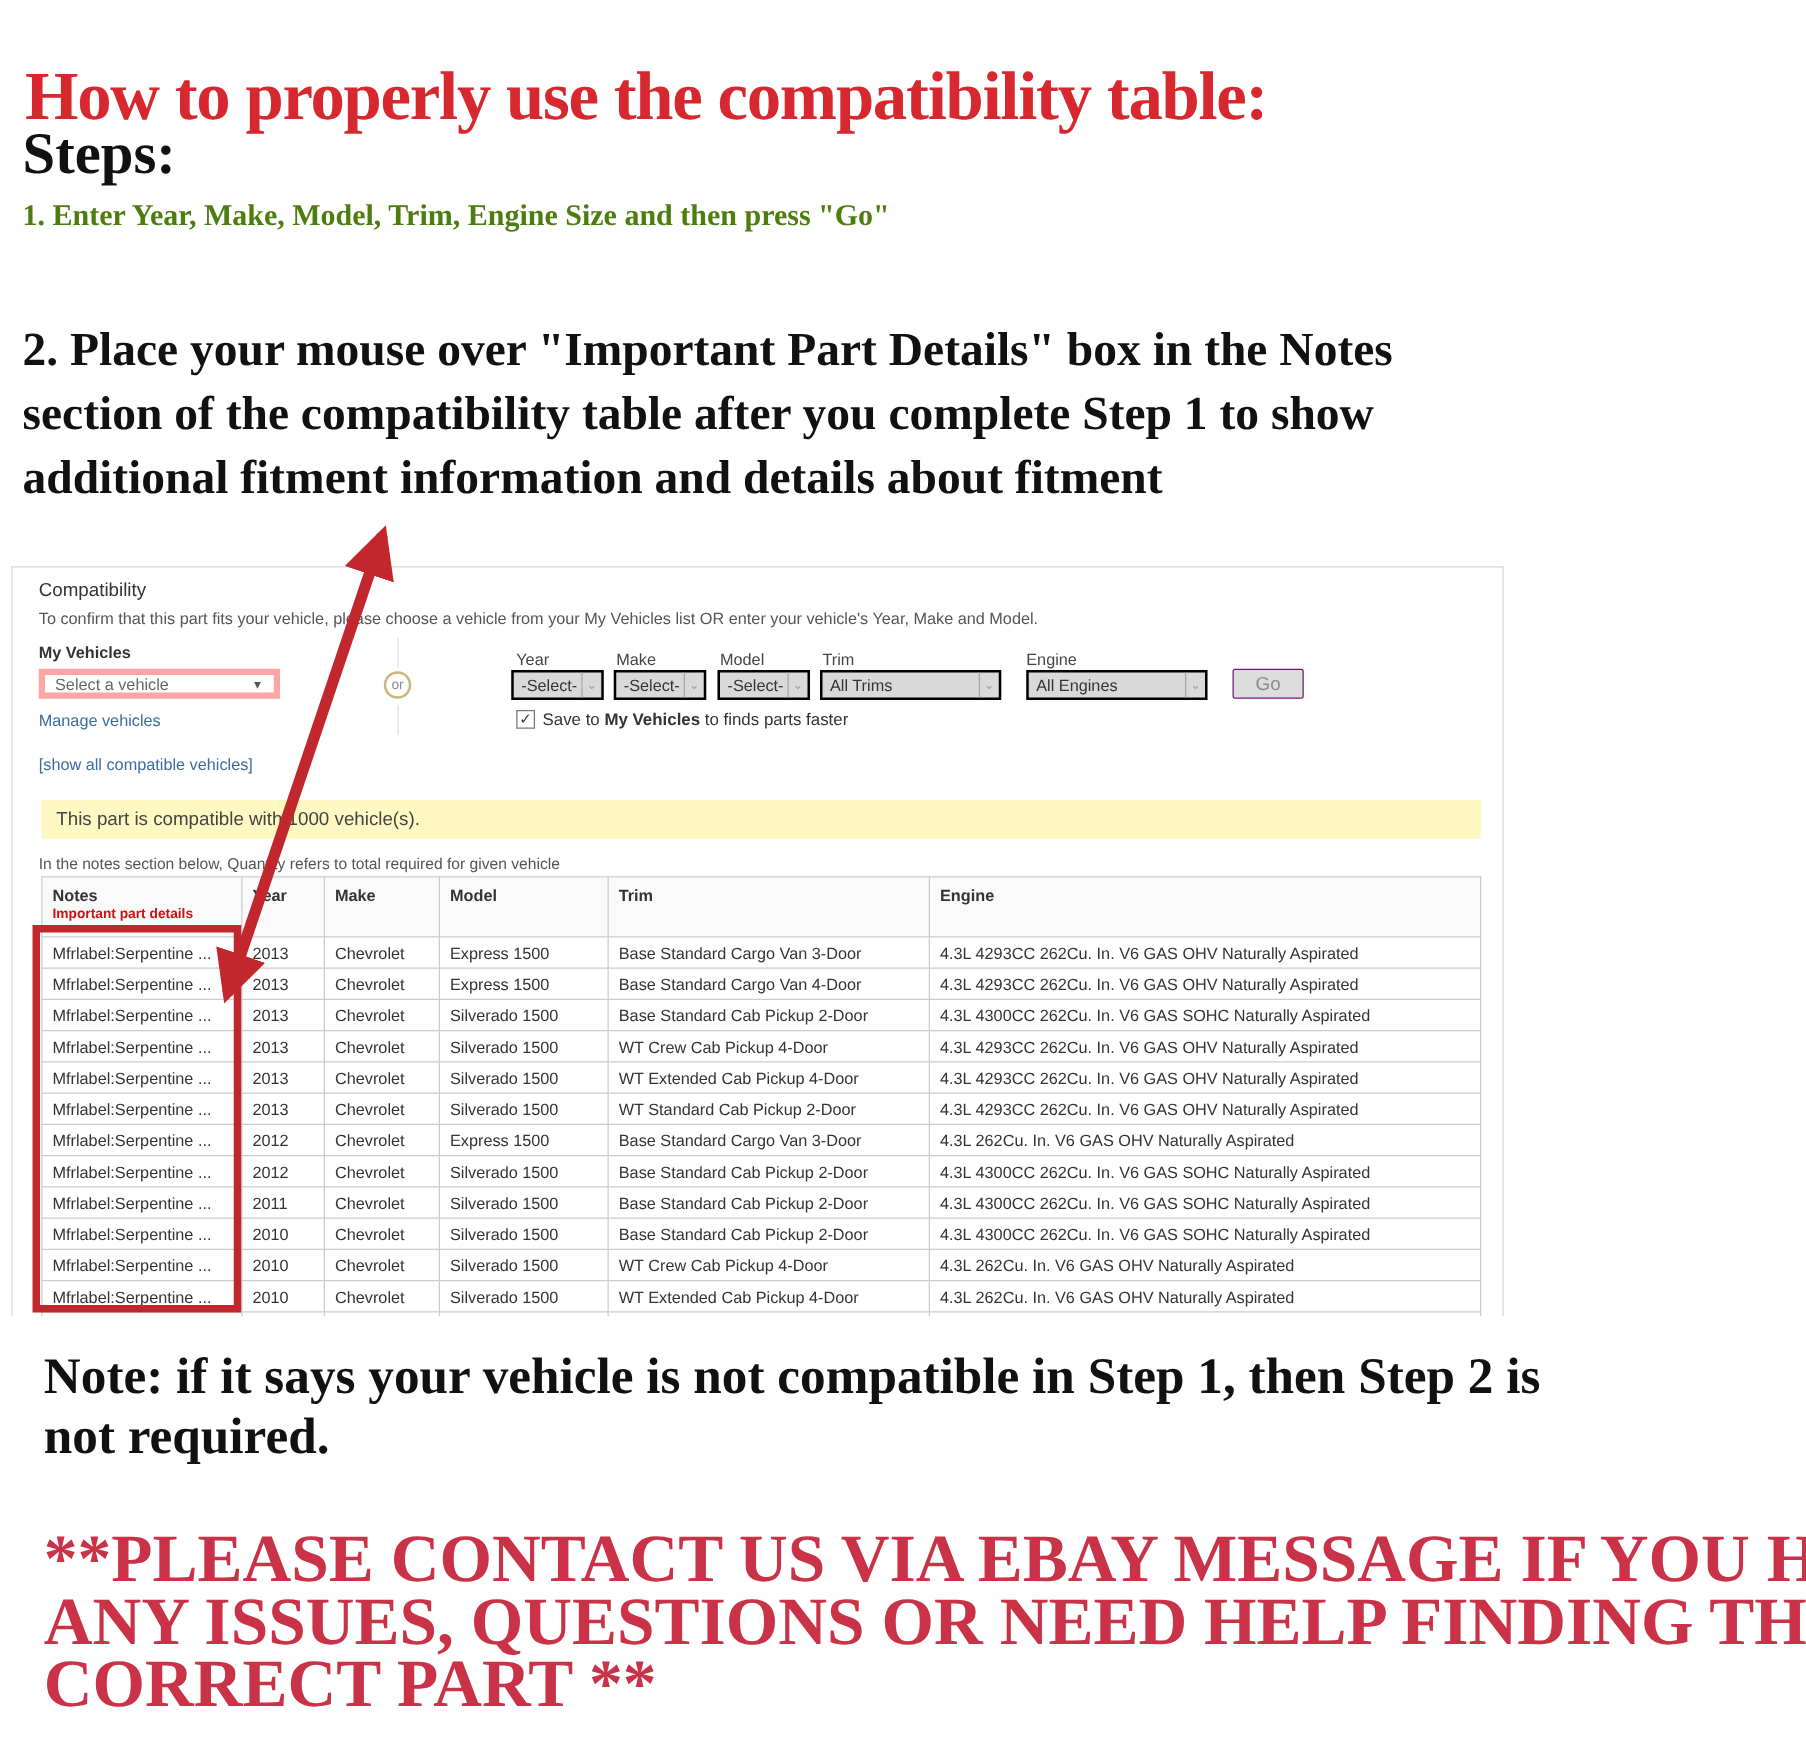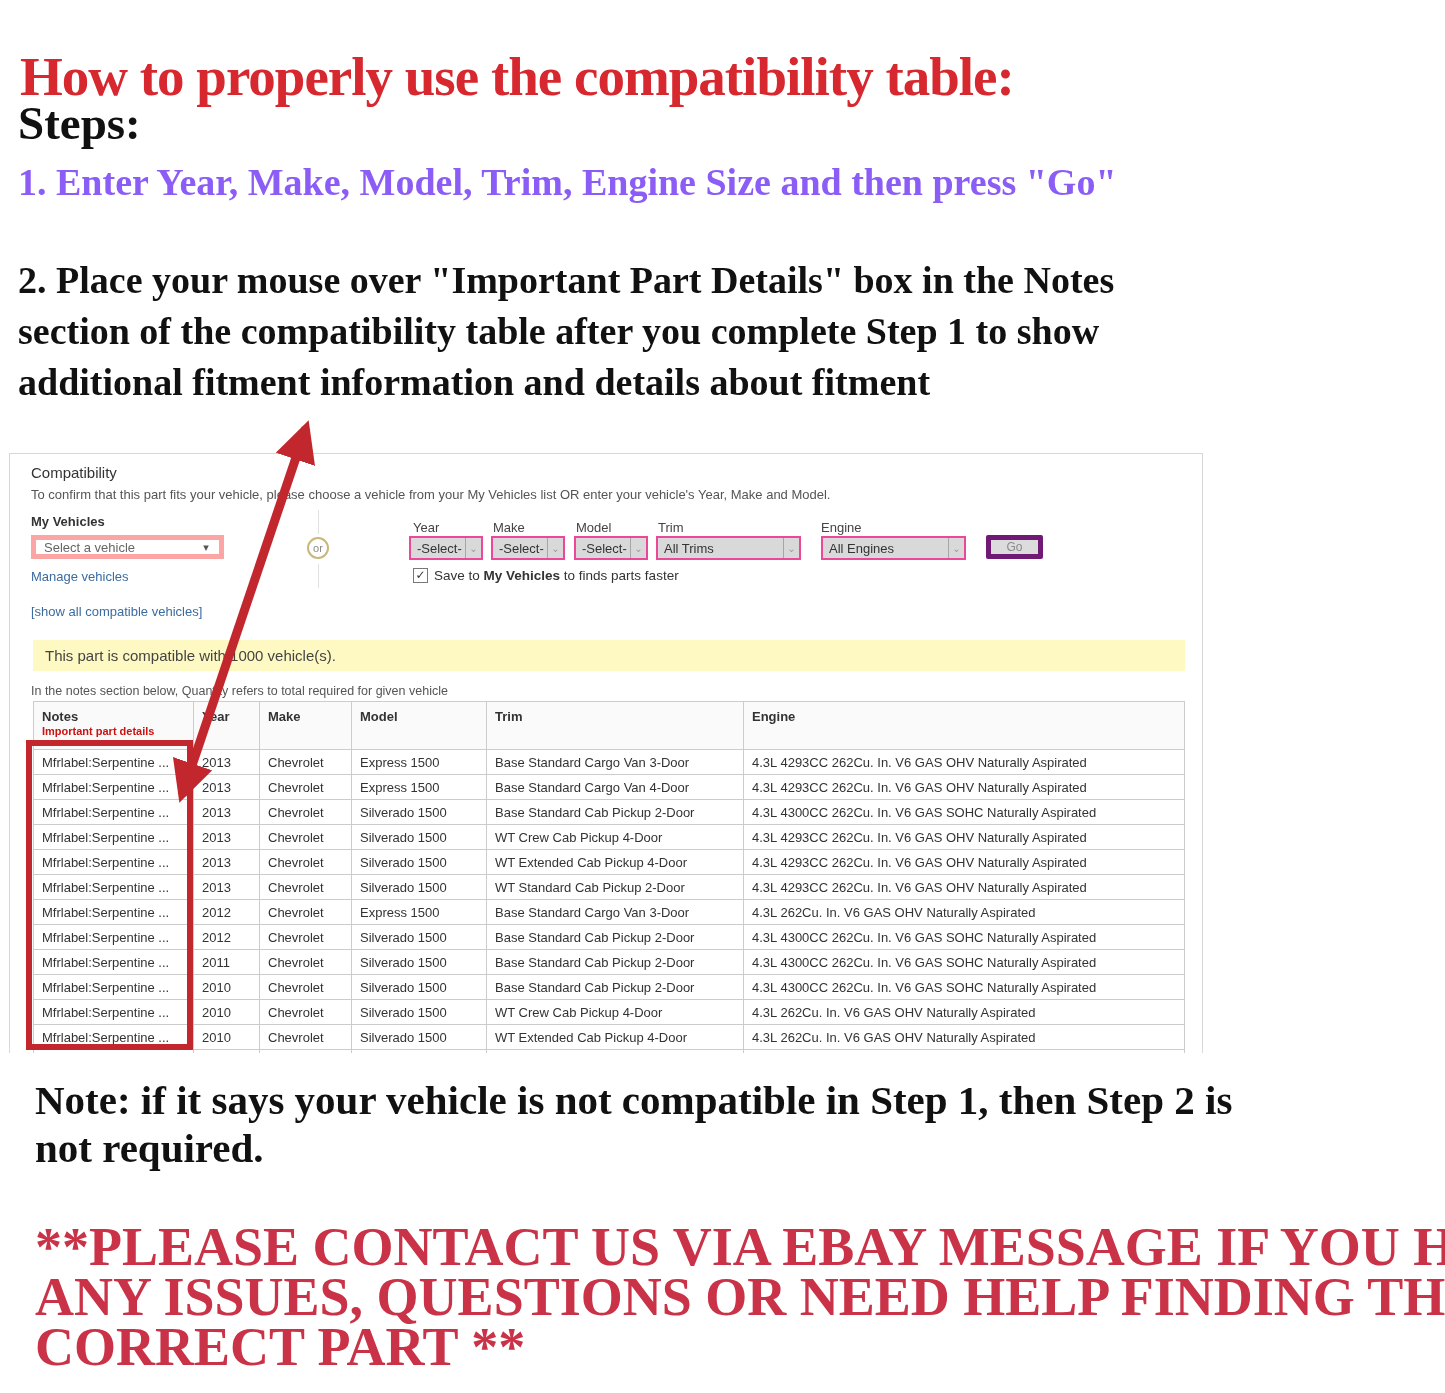--- a/index.html
+++ b/index.html
@@ -4,21 +4,21 @@
 <style>
   html,body { margin:0; padding:0; background:#fff; }
   .page {
     position:relative; width:1445px; height:1393px; background:#ffffff;
     font-family:"Liberation Sans","DejaVu Sans",sans-serif; overflow:hidden;padding-left:16px;
   }
   
   .serif { font-family:"Liberation Serif","DejaVu Serif",serif; font-weight:bold; }
   .page-title { position:absolute; left:20px; top:8px; font-size:55px; color:#d6282e; letter-spacing:-1px; white-space:nowrap; }
   .steps-heading { position:absolute; left:18px; top:96px; font-size:47px; color:#111; }
-  .step1 { position:absolute; left:18px; top:160px; font-size:38px; color:#8b5cf6; white-space:nowrap; }
+  .step1 { position:absolute; left:18px; top:160px; font-size:24px; color:#4d7c0f; white-space:nowrap; }
   .step2 { position:absolute; left:18px; top:255px; font-size:38px; color:#111; line-height:51px; white-space:nowrap; }
   .note-block { position:absolute; left:35px; top:1076px; font-size:41px; color:#111; line-height:48px; white-space:nowrap; }
   .contact-block { position:absolute; left:35px; top:1222px; font-size:54px; color:#c93247; line-height:50px; white-space:nowrap; }
 
   
   .widget {
     position:absolute; left:9px; top:453px; width:1194px; height:600px;
     border:1px solid #d8d8d8; border-bottom:none; background:#fff;
     overflow:hidden; font-size:13px; color:#333; box-sizing:border-box;
   }
@@ -38,30 +38,30 @@
   .seg1 { top:56px; height:24px; } .seg2 { top:110px; height:24px; }
   .or-circle {
     position:absolute; left:297px; top:83px; width:22px; height:22px; border-radius:50%;
     border:2px solid #c9b77c; background:#fff; box-sizing:border-box;
     font-size:11px; color:#8a8a8a; display:flex; align-items:center; justify-content:center;
   }
   .f-label { position:absolute; top:66px; font-size:13px; color:#444; }
   .lbl-year { left:403px; } .lbl-make { left:483px; } .lbl-model { left:566px; } .lbl-trim { left:648px; } .lbl-engine { left:811px; }
   .sel {
     position:absolute; top:82px; height:24px; box-sizing:border-box;
-    background:#d9d9d9; border:2px solid #ec4899; display:flex; align-items:center; cursor:pointer;
+    background:#d9d9d9; border:2px solid #000000; display:flex; align-items:center; cursor:pointer;
   }
   .sel .val { flex:1; padding-left:6px; color:#333; white-space:nowrap; overflow:hidden; }
   .sel .chev { width:15px; align-self:stretch; border-left:1px solid #a6a6a6; color:#9a9a9a; font-size:10px; display:flex; align-items:center; justify-content:center; }
   .sel-year { left:399px; width:74px; } .sel-make { left:481px; width:74px; } .sel-model { left:564px; width:74px; }
   .sel-trim { left:646px; width:145px; } .sel-engine { left:811px; width:145px; }
   .go-btn {
     position:absolute; left:976px; top:81px; width:57px; height:24px; box-sizing:border-box;
-    background:#dcdcdc; border:5px solid #701a75; border-radius:2px; color:#8a8a8a;
-    font-size:12px; display:flex; align-items:center; justify-content:center; cursor:pointer;
+    background:#dcdcdc; border:1px solid #701a75; border-radius:2px; color:#8a8a8a;
+    font-size:15px; display:flex; align-items:center; justify-content:center; cursor:pointer;
   }
   .save-check {
     position:absolute; left:403px; top:114px; width:15px; height:15px; box-sizing:border-box;
     background:#fff; border:1px solid #777; font-size:12px; color:#333; line-height:13px; text-align:center; cursor:pointer;
   }
   .save-label { position:absolute; left:424px; top:114px; font-size:13.5px; color:#333; white-space:nowrap; }
   .banner {
     position:absolute; left:23px; top:186px; width:1152px; height:31px; background:#fef9c3;
     font-size:15px; color:#444; line-height:31px; padding-left:12px; box-sizing:border-box;
   }

